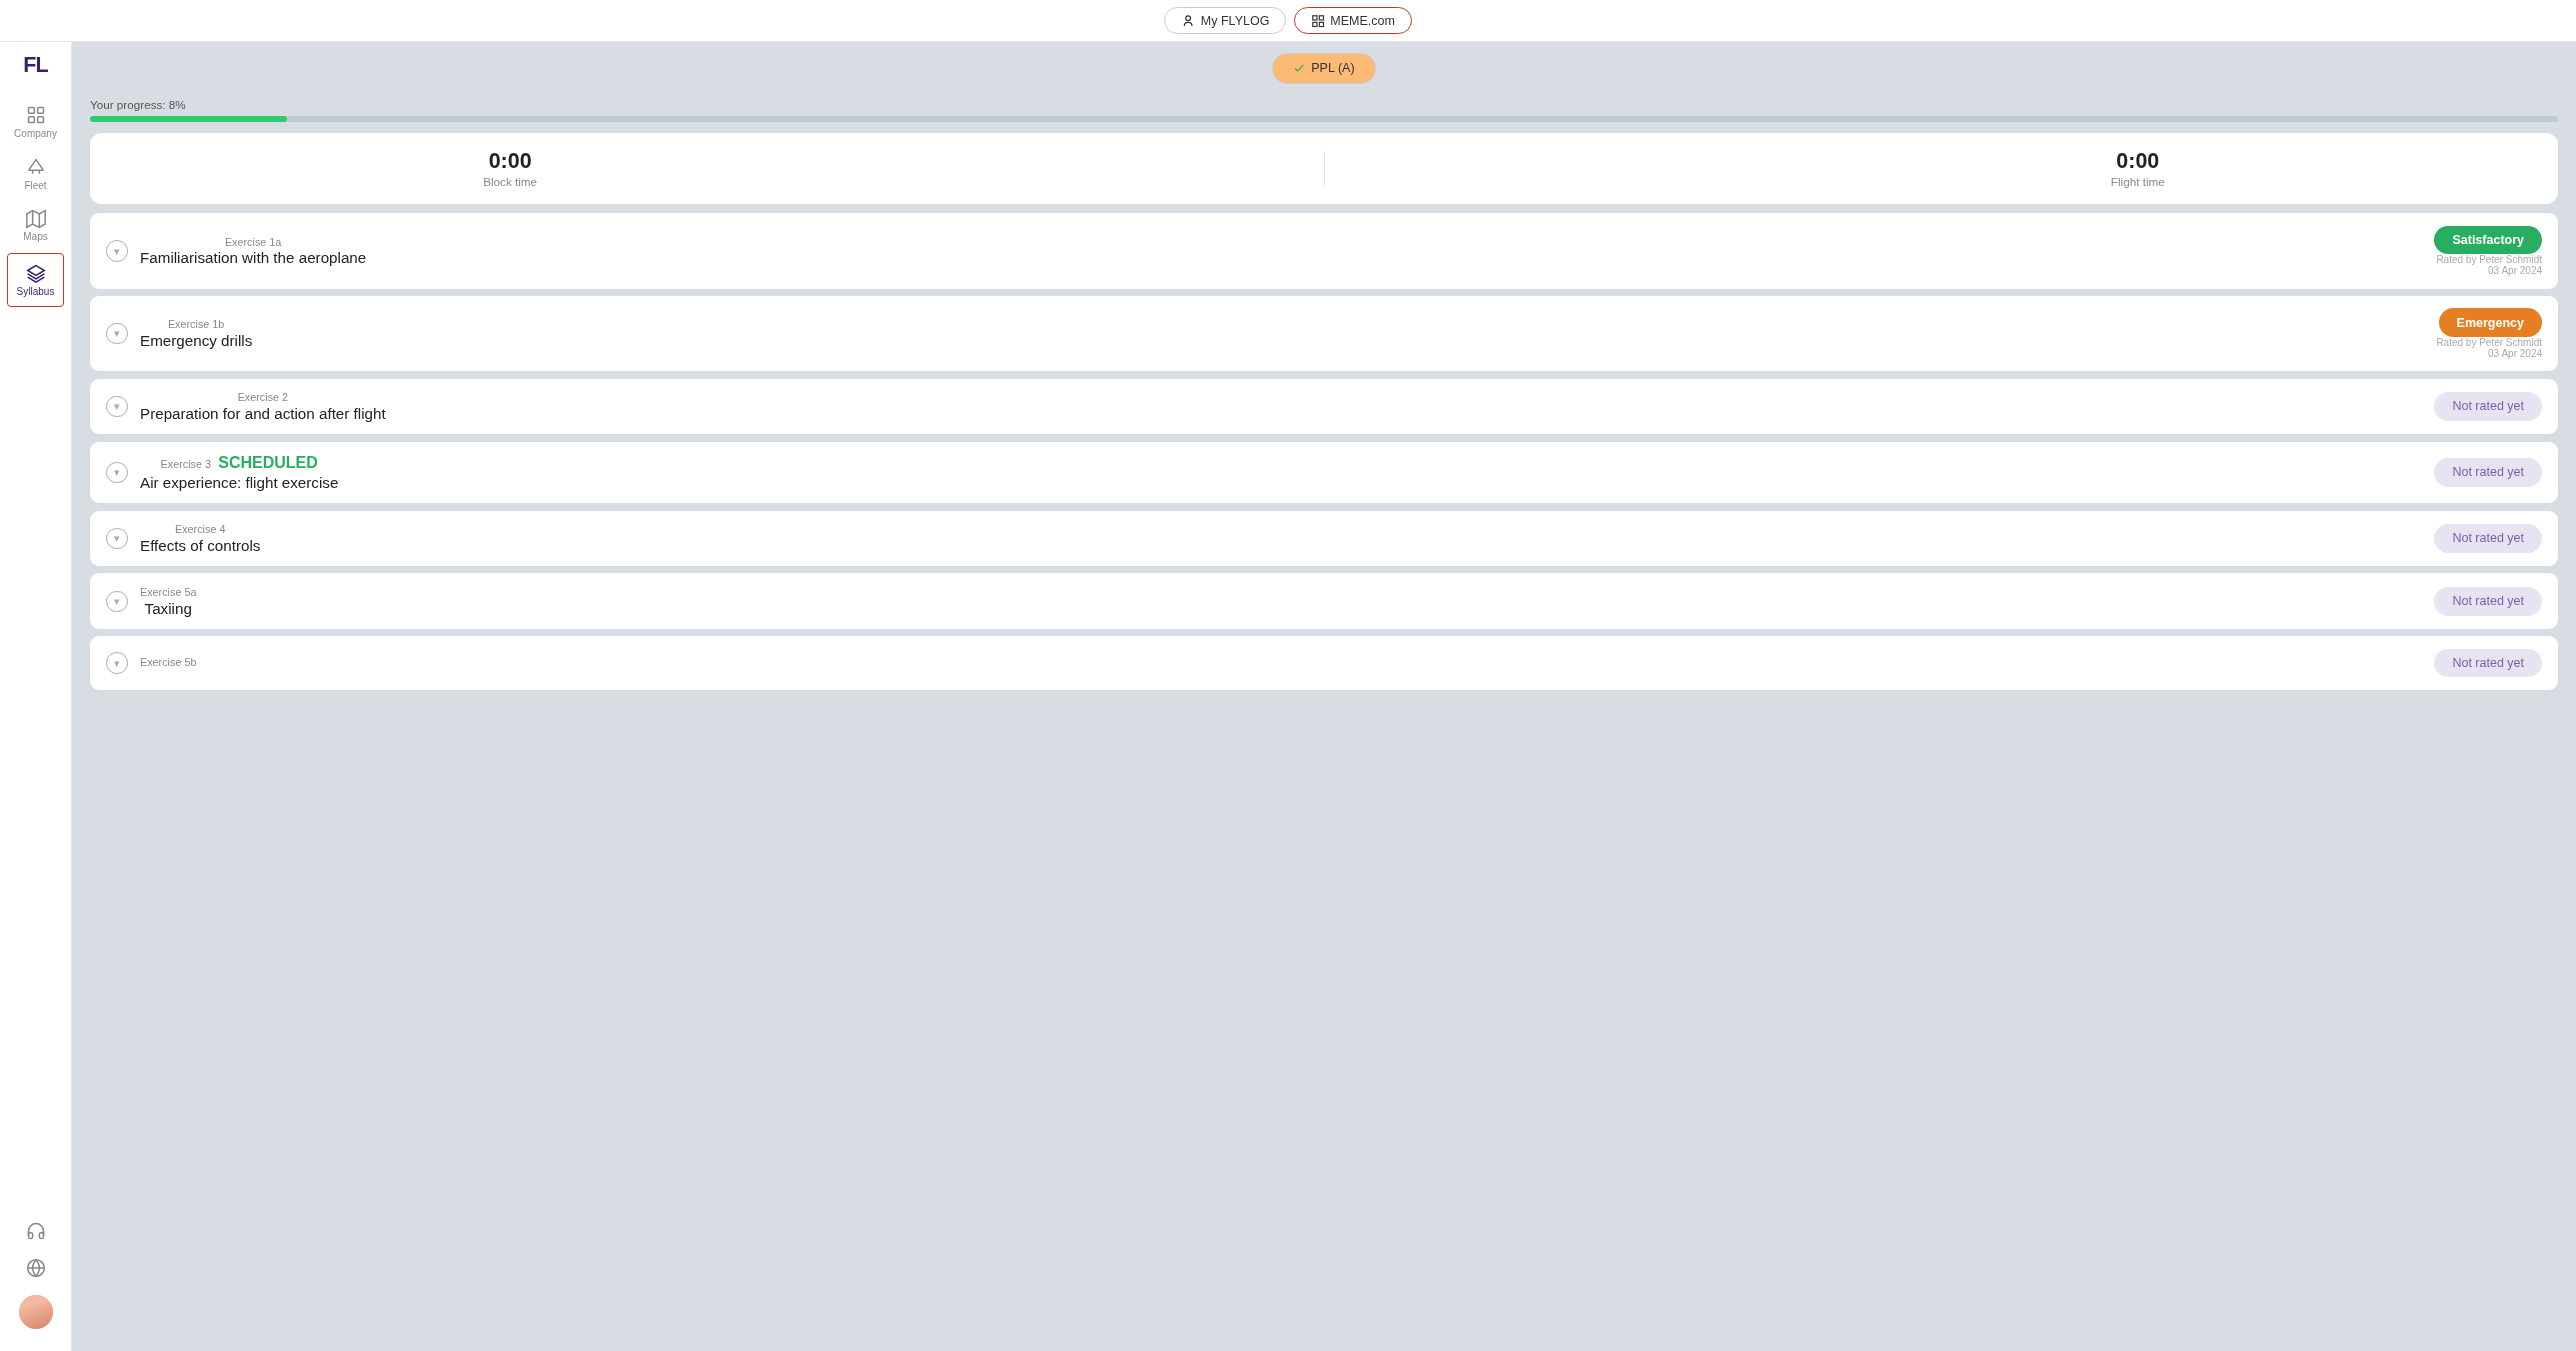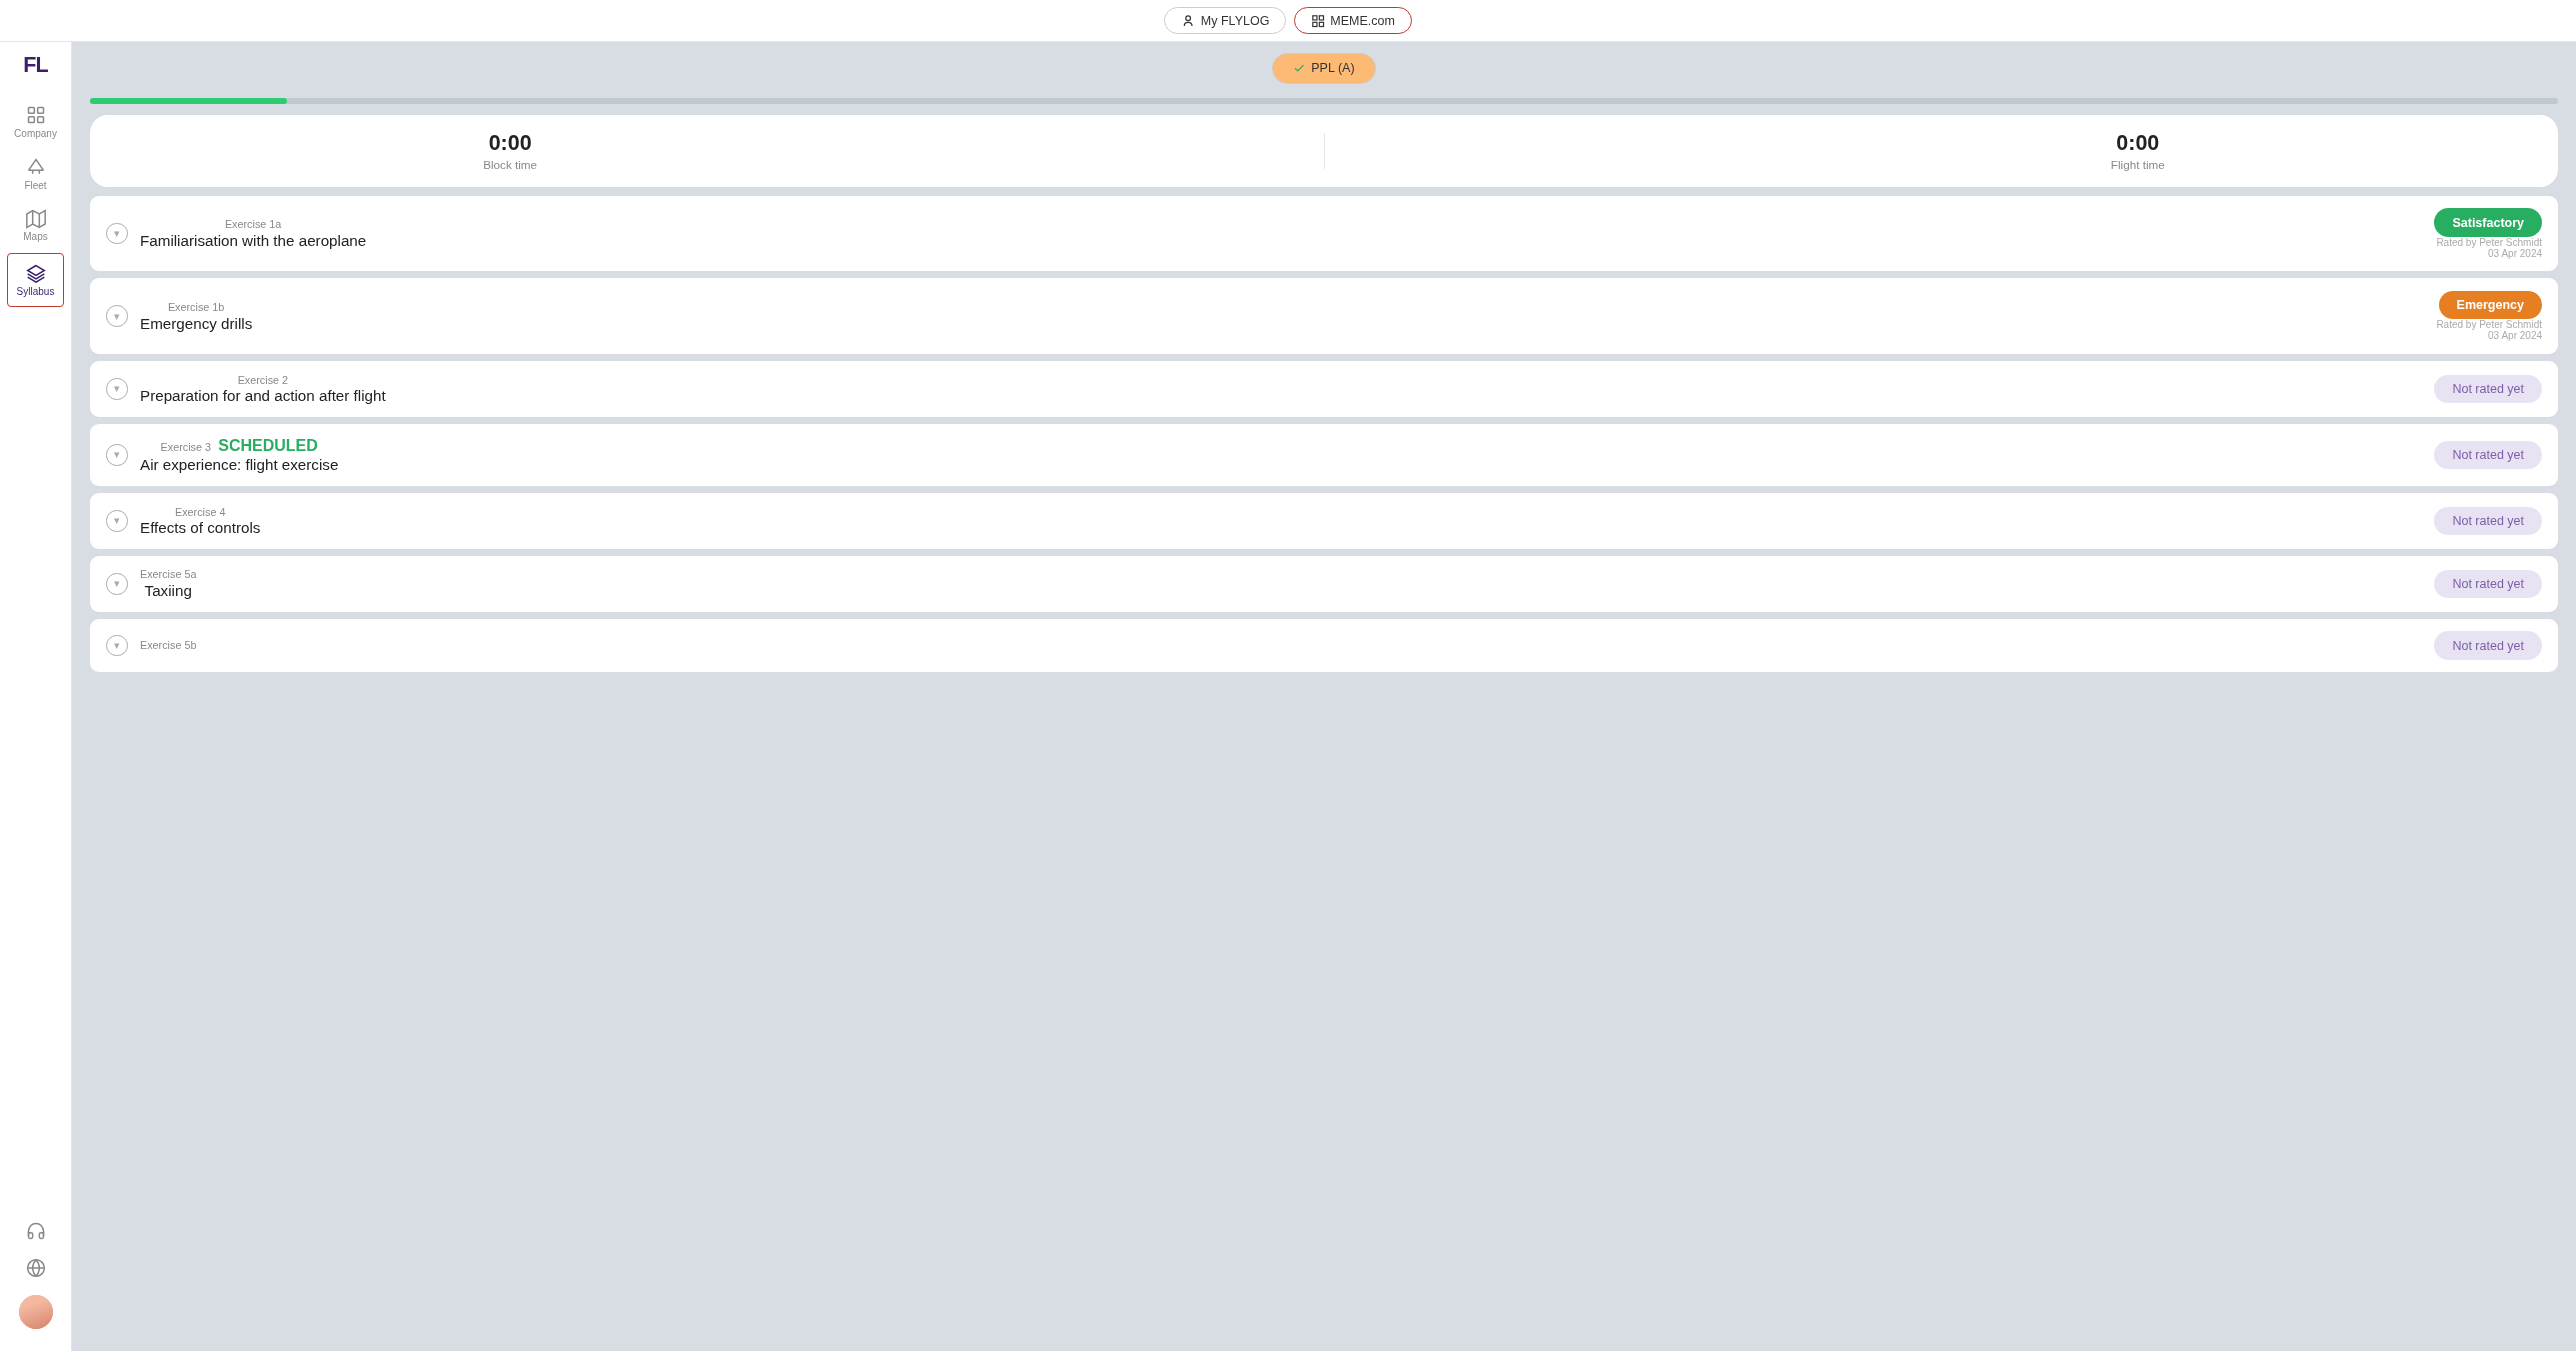--- a/index.html
+++ b/index.html
@@ -153,21 +153,21 @@
     }
     .progress-bar-fill {
       background: #2ecc71;
       border-radius: 3.6px;
       height: 6.3px;
     }
 
     
     .time-block {
       background: #fff;
-      border-radius: 18px;
+      border-radius: 12px;
       display: flex;
       justify-content: space-around;
       align-items: center;
       padding: 16px 0;
       margin-bottom: 9px;
     }
     .time-item {
       text-align: center;
     }
     .time-value {
@@ -350,20 +350,21 @@
         <svg width="12.5" height="12.5" viewBox="0 0 24 24" fill="none" stroke="#27ae60" stroke-width="2.5">
             <polyline points="20 6 9 17 4 12"></polyline>
           </svg>
         <span>PPL (A)</span>
       </button>
     </div>
 
     <div class="content-scroll">
 
       <div class="progress-bar-section">
+        <div class="progress-label">Your progress: 8%</div>
         <div class="progress-bar-bg">
           <div class="progress-bar-fill" style="width: 8%;"></div>
         </div>
       </div>
 
       <div class="time-block">
         <div class="time-item">
           <div class="time-value">0:00</div>
           <div class="time-label">Block time</div>
         </div>

